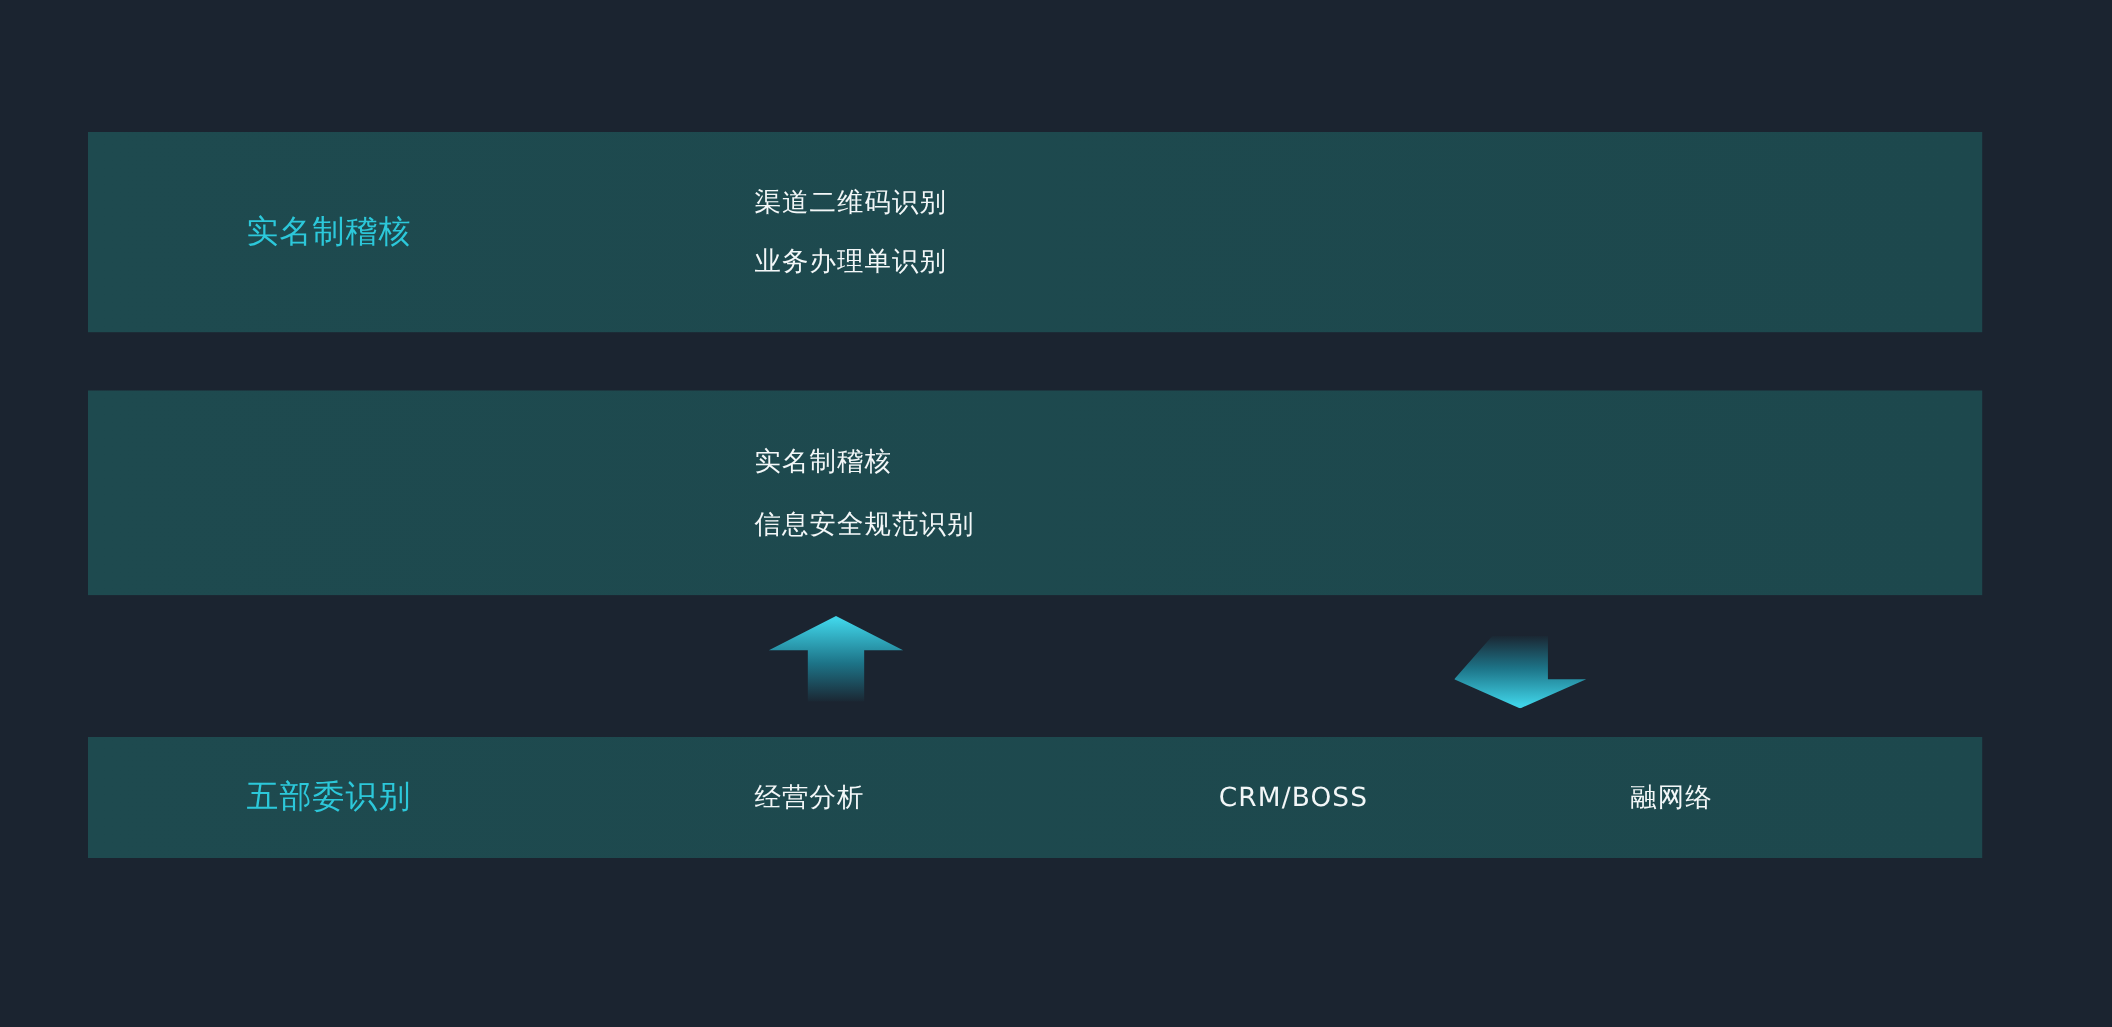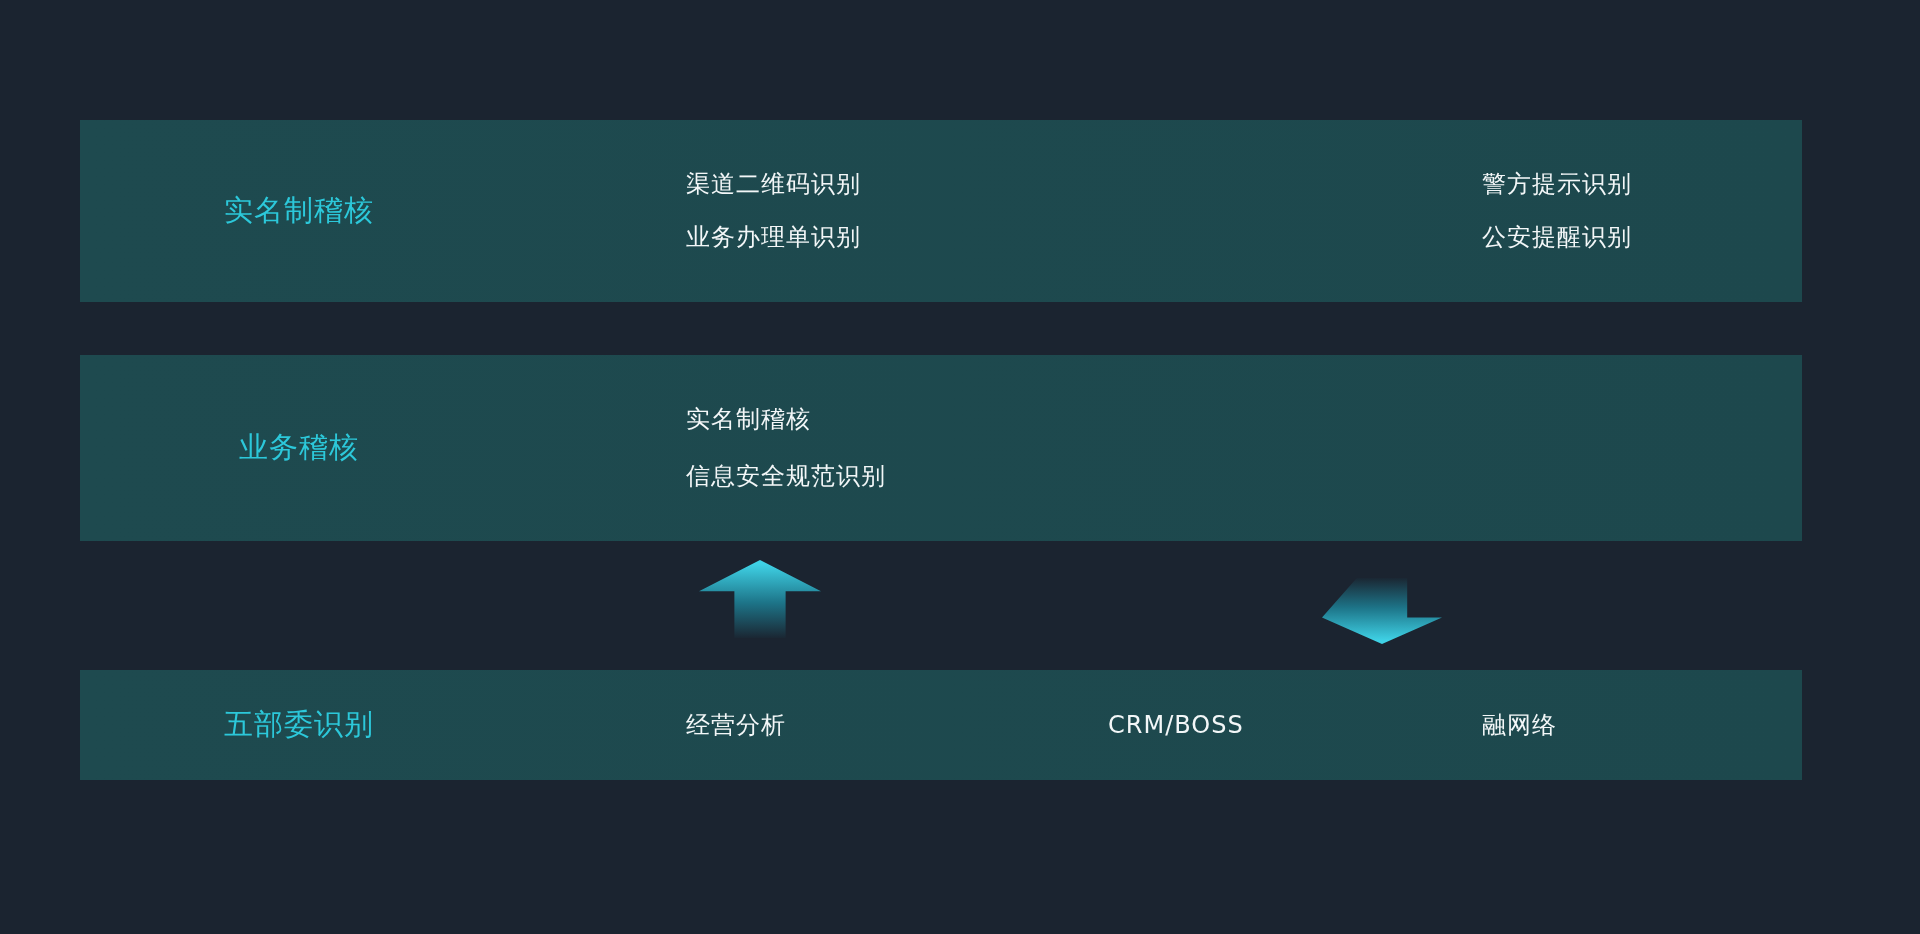--- a/index.html
+++ b/index.html
@@ -75,28 +75,23 @@
 <body>
 
 <div>
 
   <section class="band band-1">
     <h2 class="band-title">实名制稽核</h2>
     <div class="col col-1">
       <div class="item">渠道二维码识别</div>
       <div class="item">业务办理单识别</div>
     </div>
-    <div class="col col-3">
-      <div class="item">警方提示识别</div>
-      <div class="item">公安提醒识别</div>
-    </div>
   </section>
 
   <section class="band band-2">
-    <h2 class="band-title">业务稽核</h2>
     <div class="col col-1">
       <div class="item">实名制稽核</div>
       <div class="item">信息安全规范识别</div>
     </div>
   </section>
 
   <div class="arrow arrow-up"></div>
   <div class="arrow arrow-down"></div>
 
   <section class="band band-3">

